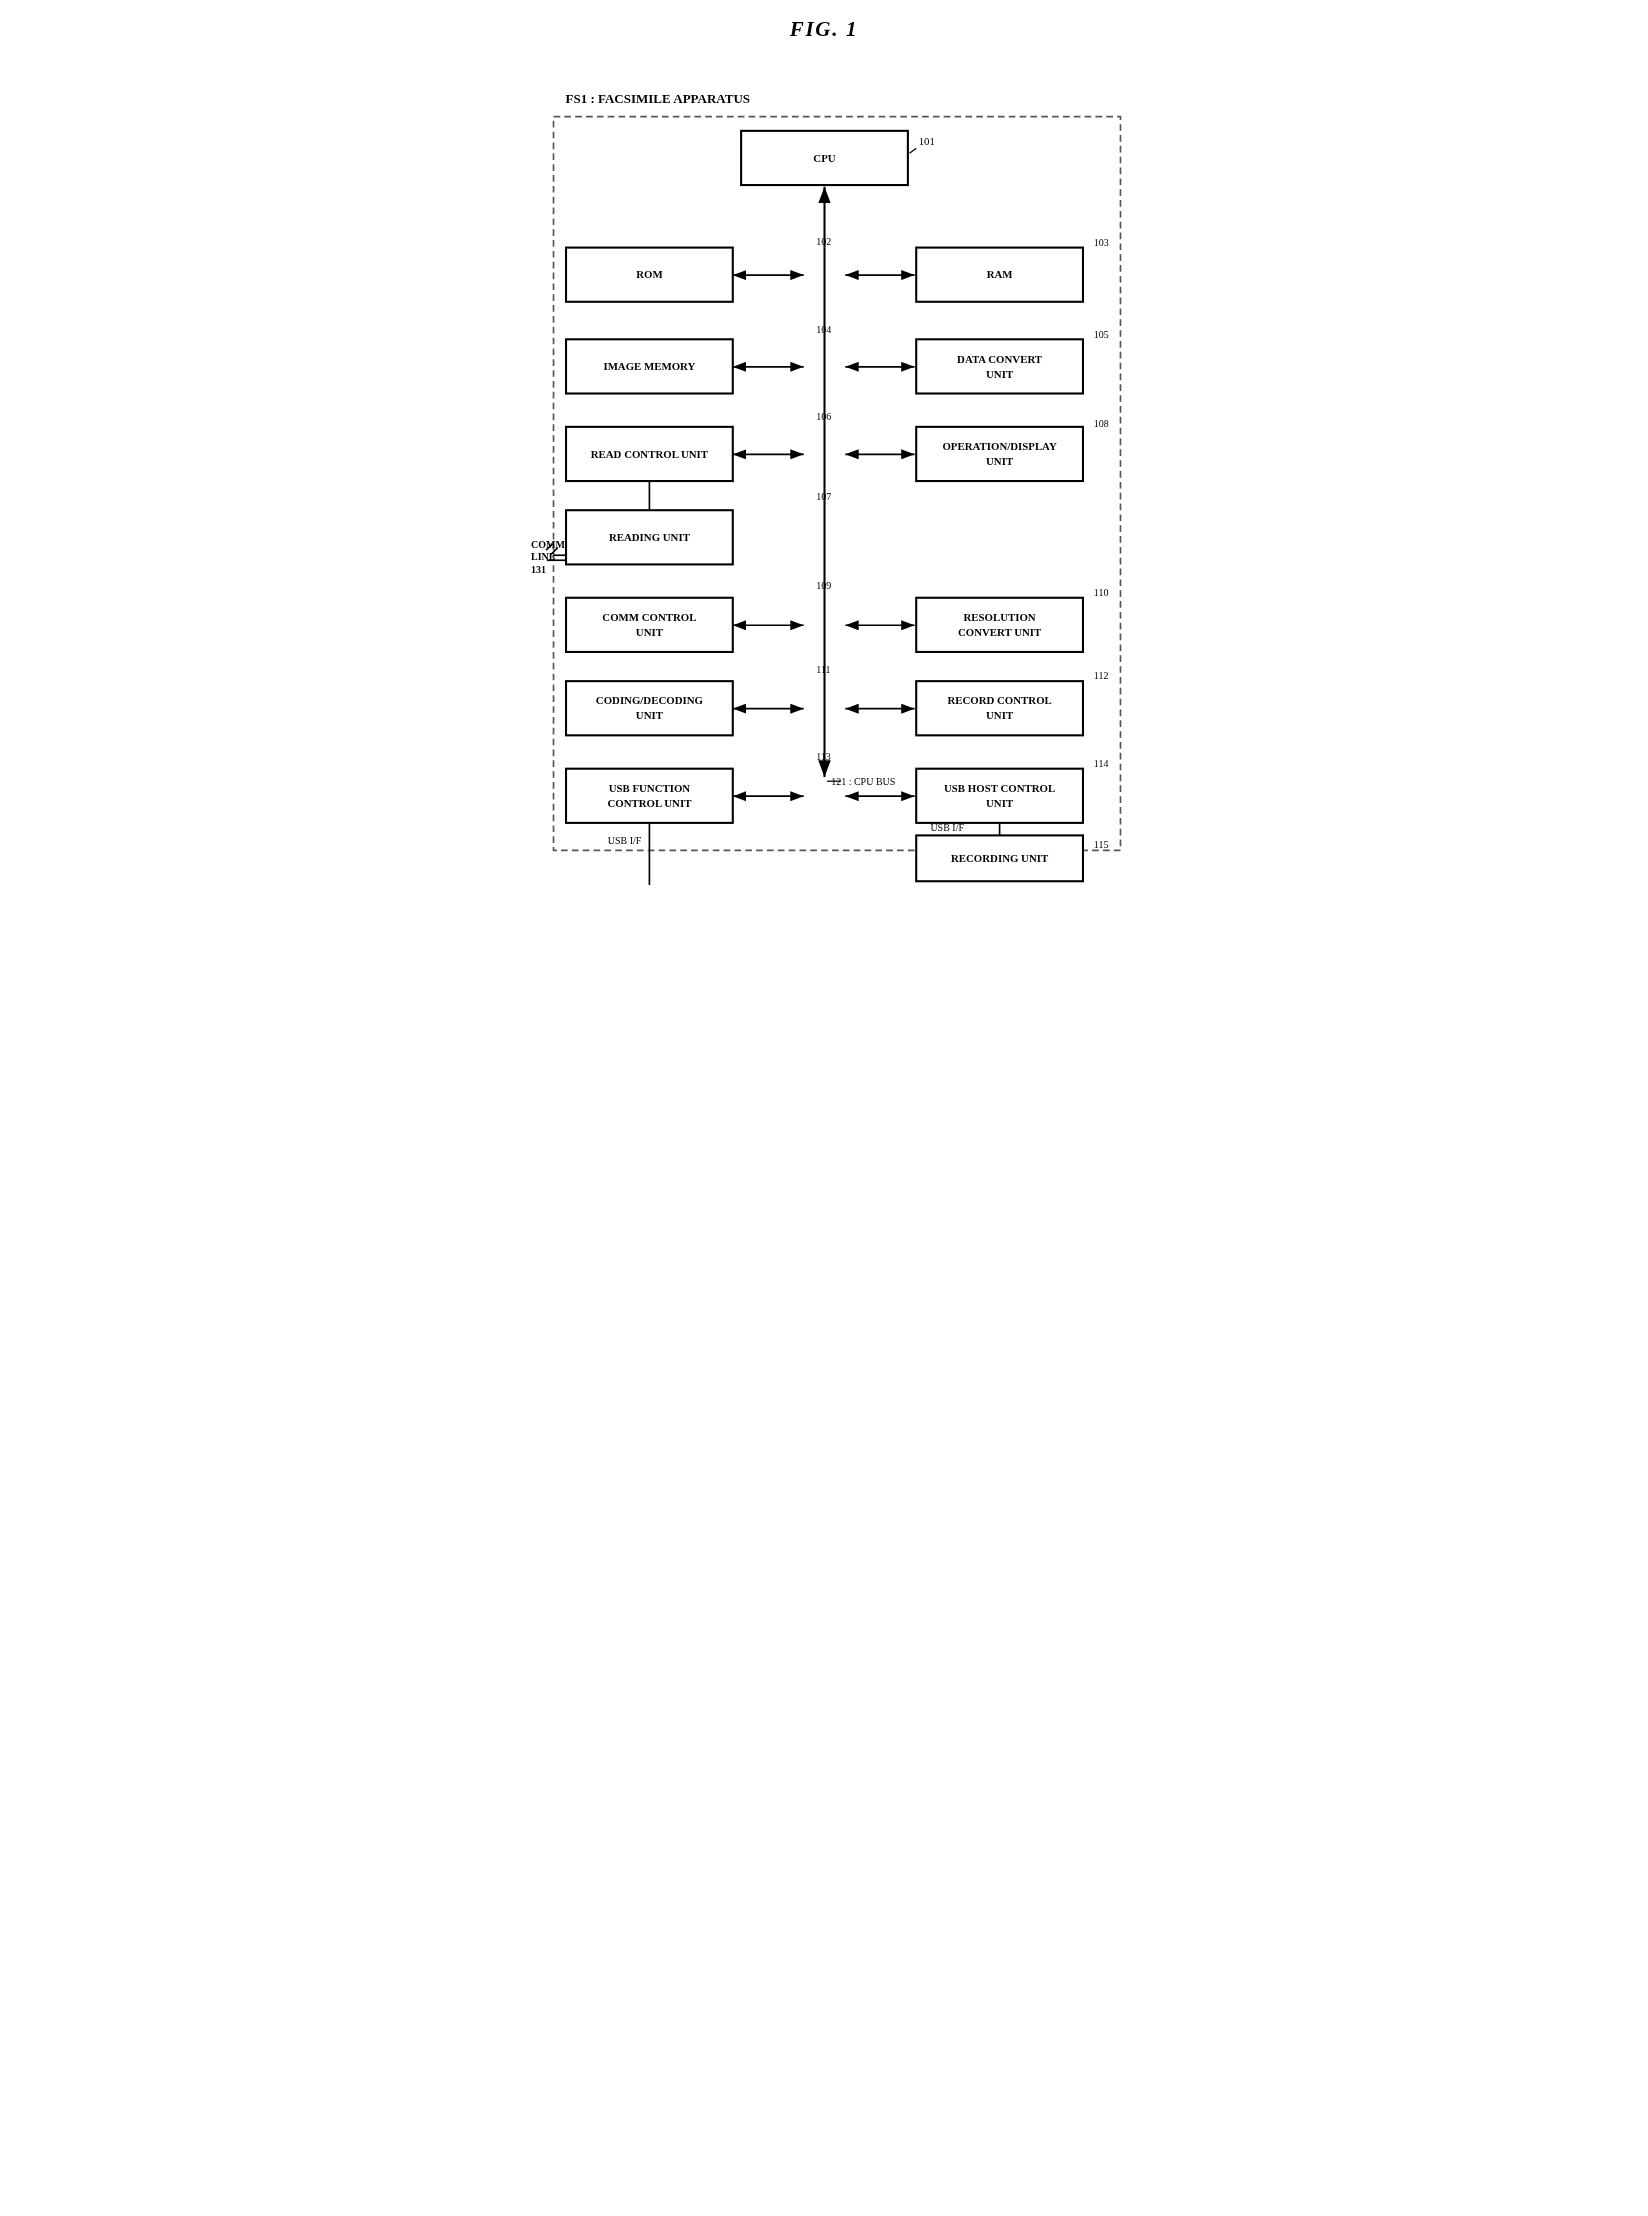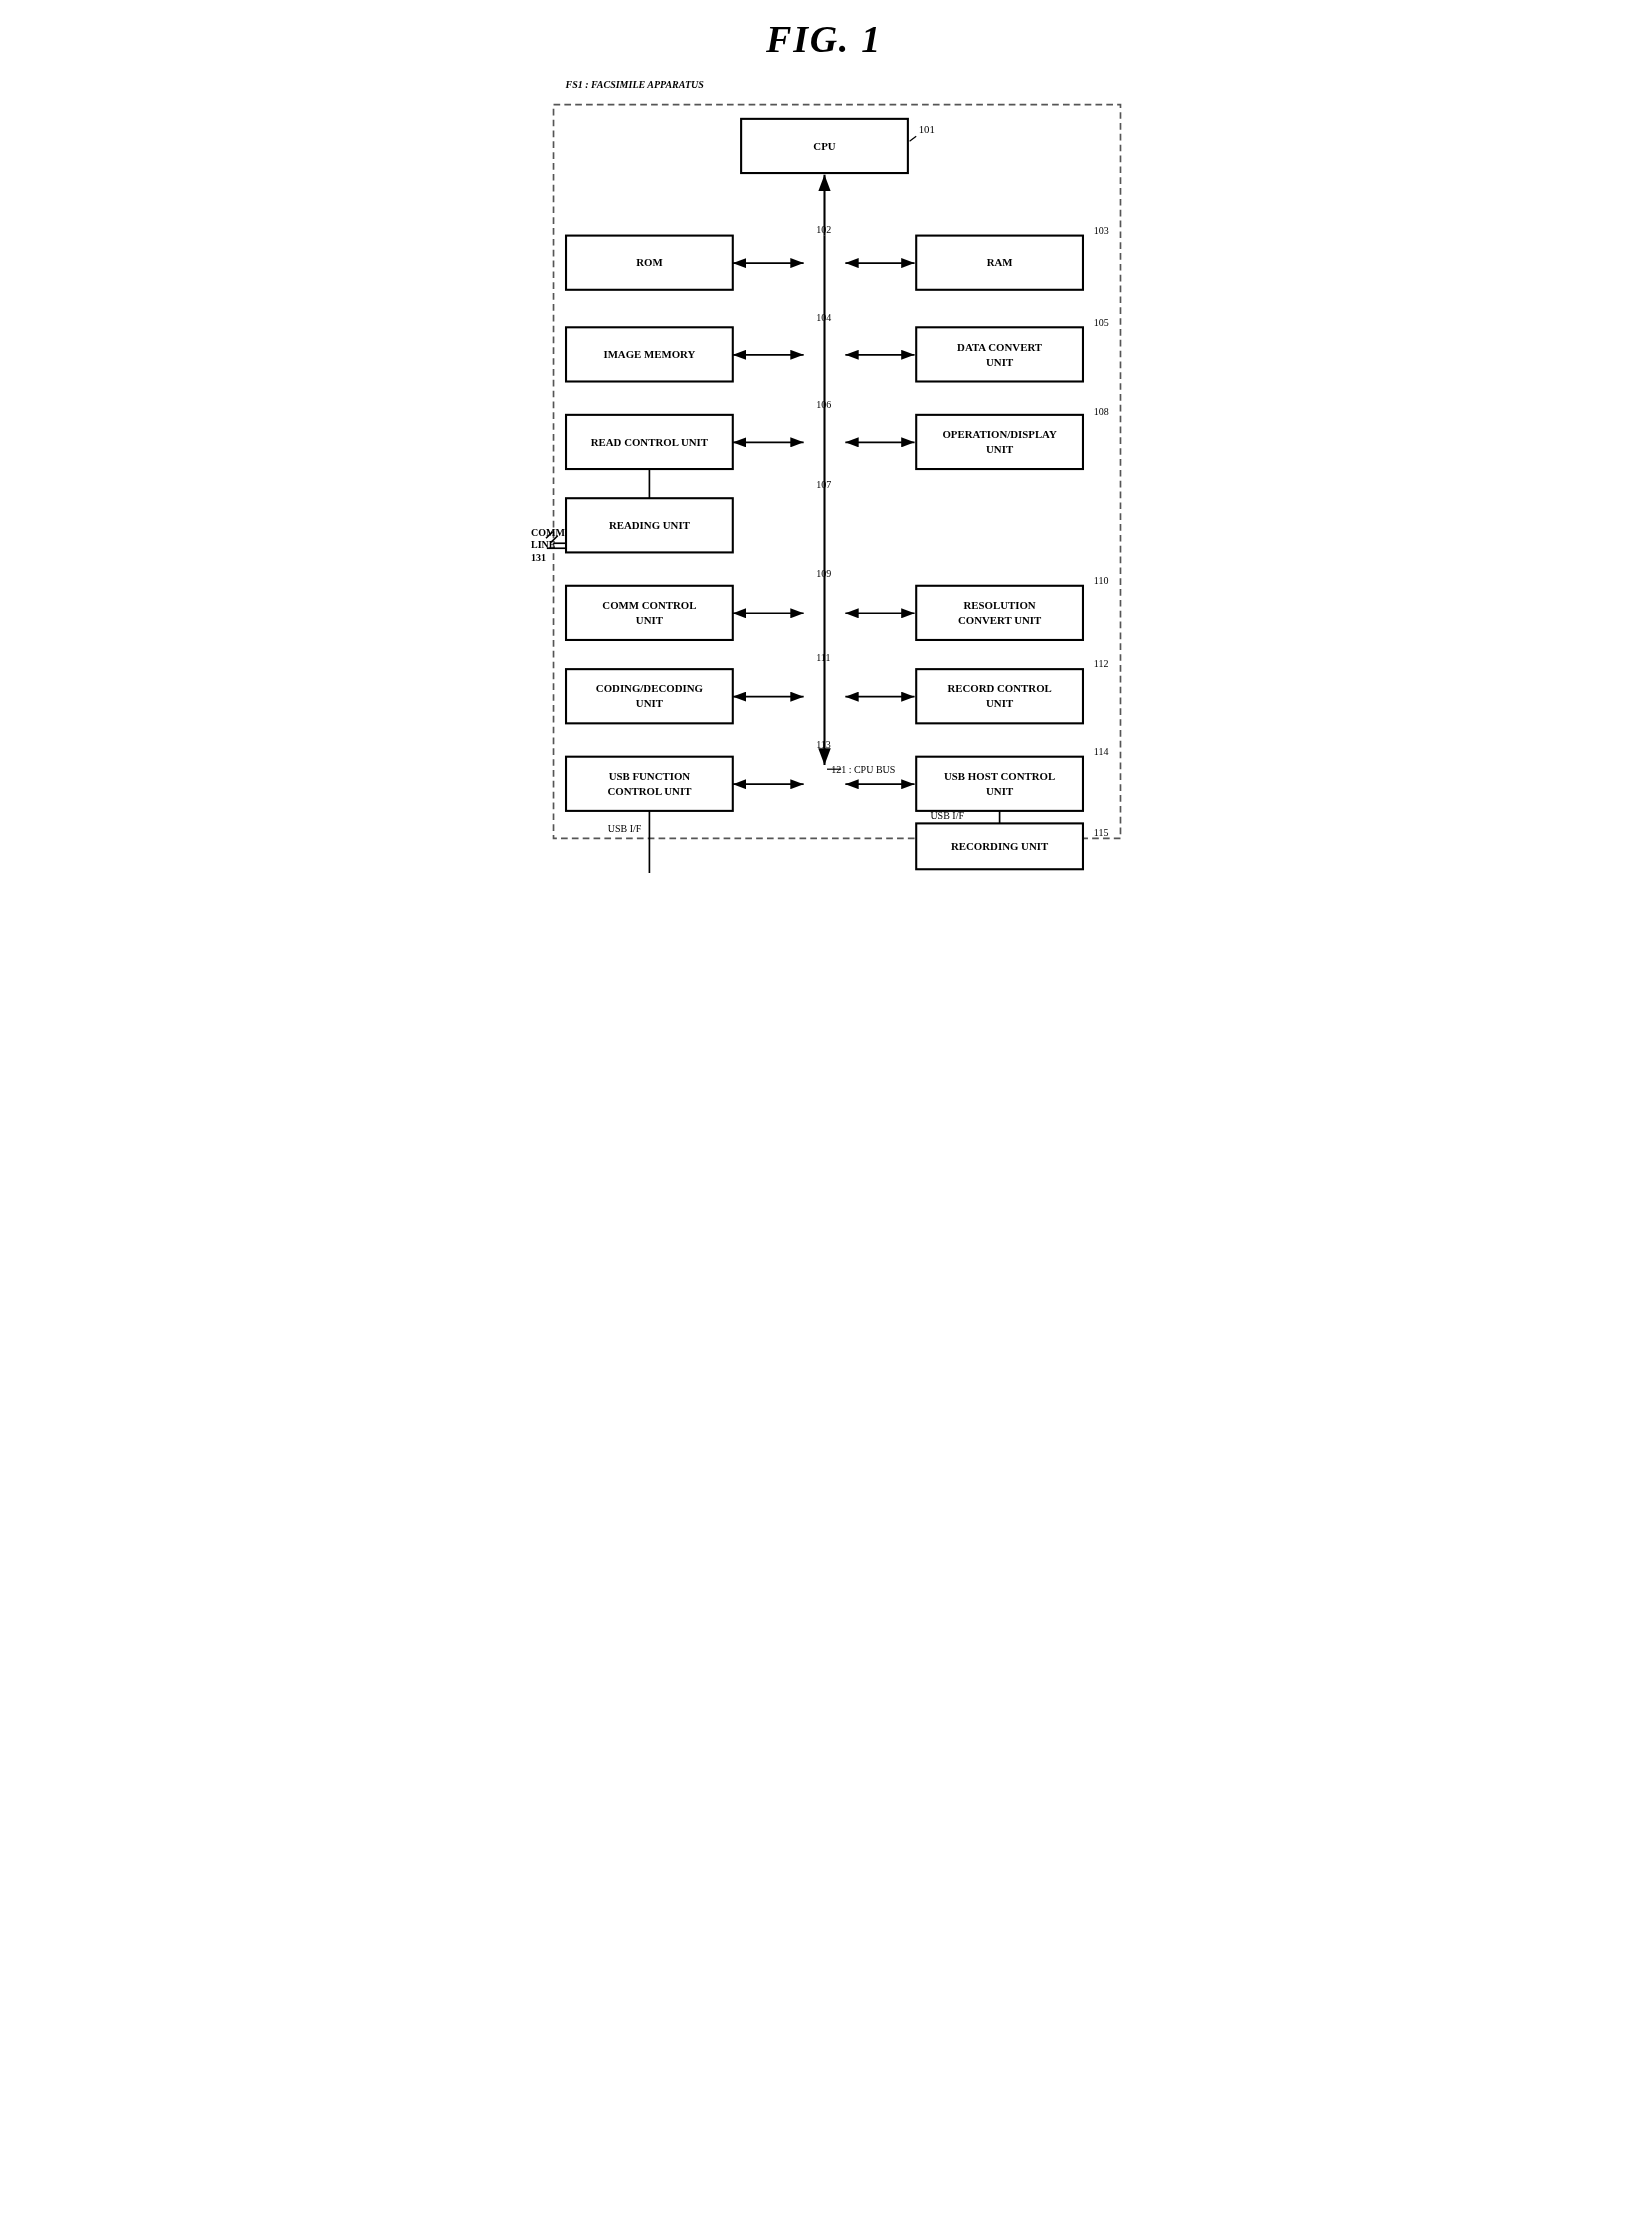--- a/index.html
+++ b/index.html
@@ -12,37 +12,36 @@
       min-height: 100vh;
       padding: 16.7px;
     }
     .page {
       width: 617px;
       background: #fff;
       position: relative;
     }
     .fig-title {
       text-align: center;
-      font-size: 38px;
+      font-size: 21px;
       font-style: italic;
       font-weight: bold;
-      margin-bottom: 12px;
+      margin-bottom: 43px;
       letter-spacing: 1.7px;
     }
     .diagram-container {
       position: relative;
       width: 100%;
     }
     .fs-label {
       position: absolute;
       top: 6.7px;
       left: 50px;
-      font-size: 10px;
+      font-size: 13px;
       font-weight: bold;
-      font-style: italic;
     }
     svg.diagram {
       width: 100%;
       display: block;
     }
     
     .block rect {
       fill: #fff;
       stroke: #000;
       stroke-width: 2.5;

